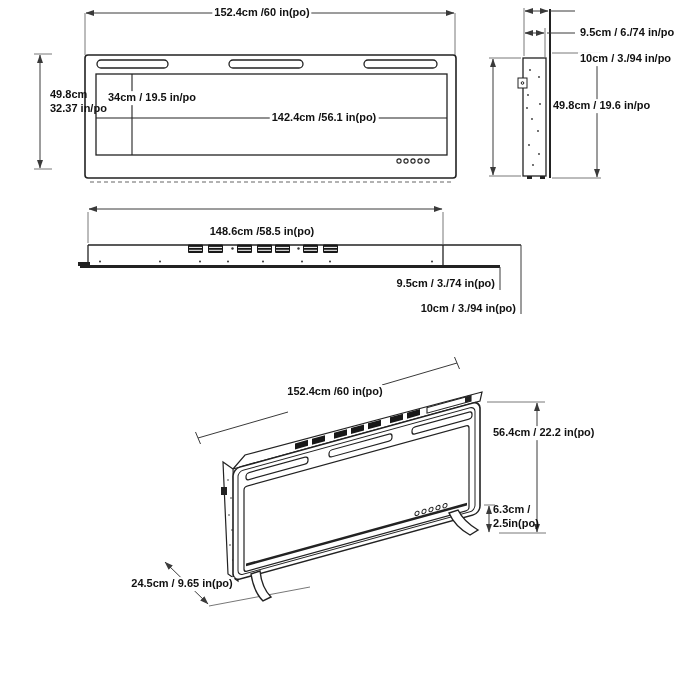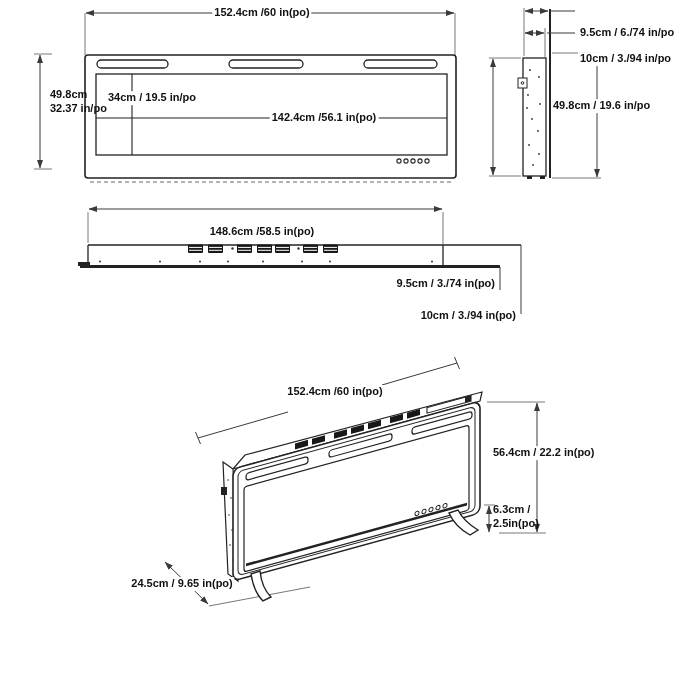--- a/index.html
+++ b/index.html
@@ -192,23 +192,23 @@
     </span>
   <span class="lbl cc" style="left:152px;top:98px;">34cm / 19.5 in/po</span>
   <span class="lbl cc" style="left:284px;top:118px;margin-left:40px;">142.4cm /56.1 in(po)</span>
 
   <span class="lbl vc" style="left:578px;top:11px;margin-top:48px;">10cm / 3./94 in/po</span>
   <span class="lbl vc" style="left:578px;top:33px;">9.5cm / 6./74 in/po</span>
   <span class="lbl vc" style="left:551px;top:106px;">49.8cm / 19.6 in/po</span>
 
   <span class="lbl cc" style="left:262px;top:209px;margin-top:23px;">148.6cm /58.5 in(po)</span>
   <span class="lbl vc" style="right:203px;top:284px;">9.5cm / 3./74 in(po)</span>
-  <span class="lbl vc" style="right:182px;top:316px;">10cm / 3./94 in(po)</span>
+  <span class="lbl vc" style="right:182px;top:309px;">10cm / 3./94 in(po)</span>
 
   <span class="lbl cc" style="left:335px;top:392px;">152.4cm /60 in(po)</span>
-  <span class="lbl vc" style="left:491px;top:453px;">56.4cm / 22.2 in(po)</span>
+  <span class="lbl vc" style="left:491px;top:433px;">56.4cm / 22.2 in(po)</span>
   <span class="lbl two vc" style="left:491px;top:517px;background:none;">
       <span class="ln">6.3cm /</span>
       <span class="ln">2.5in(po)</span>
     </span>
   <span class="lbl cc" style="left:182px;top:584px;">24.5cm / 9.65 in(po)</span>
 
 </div>
 
 </body></html>

